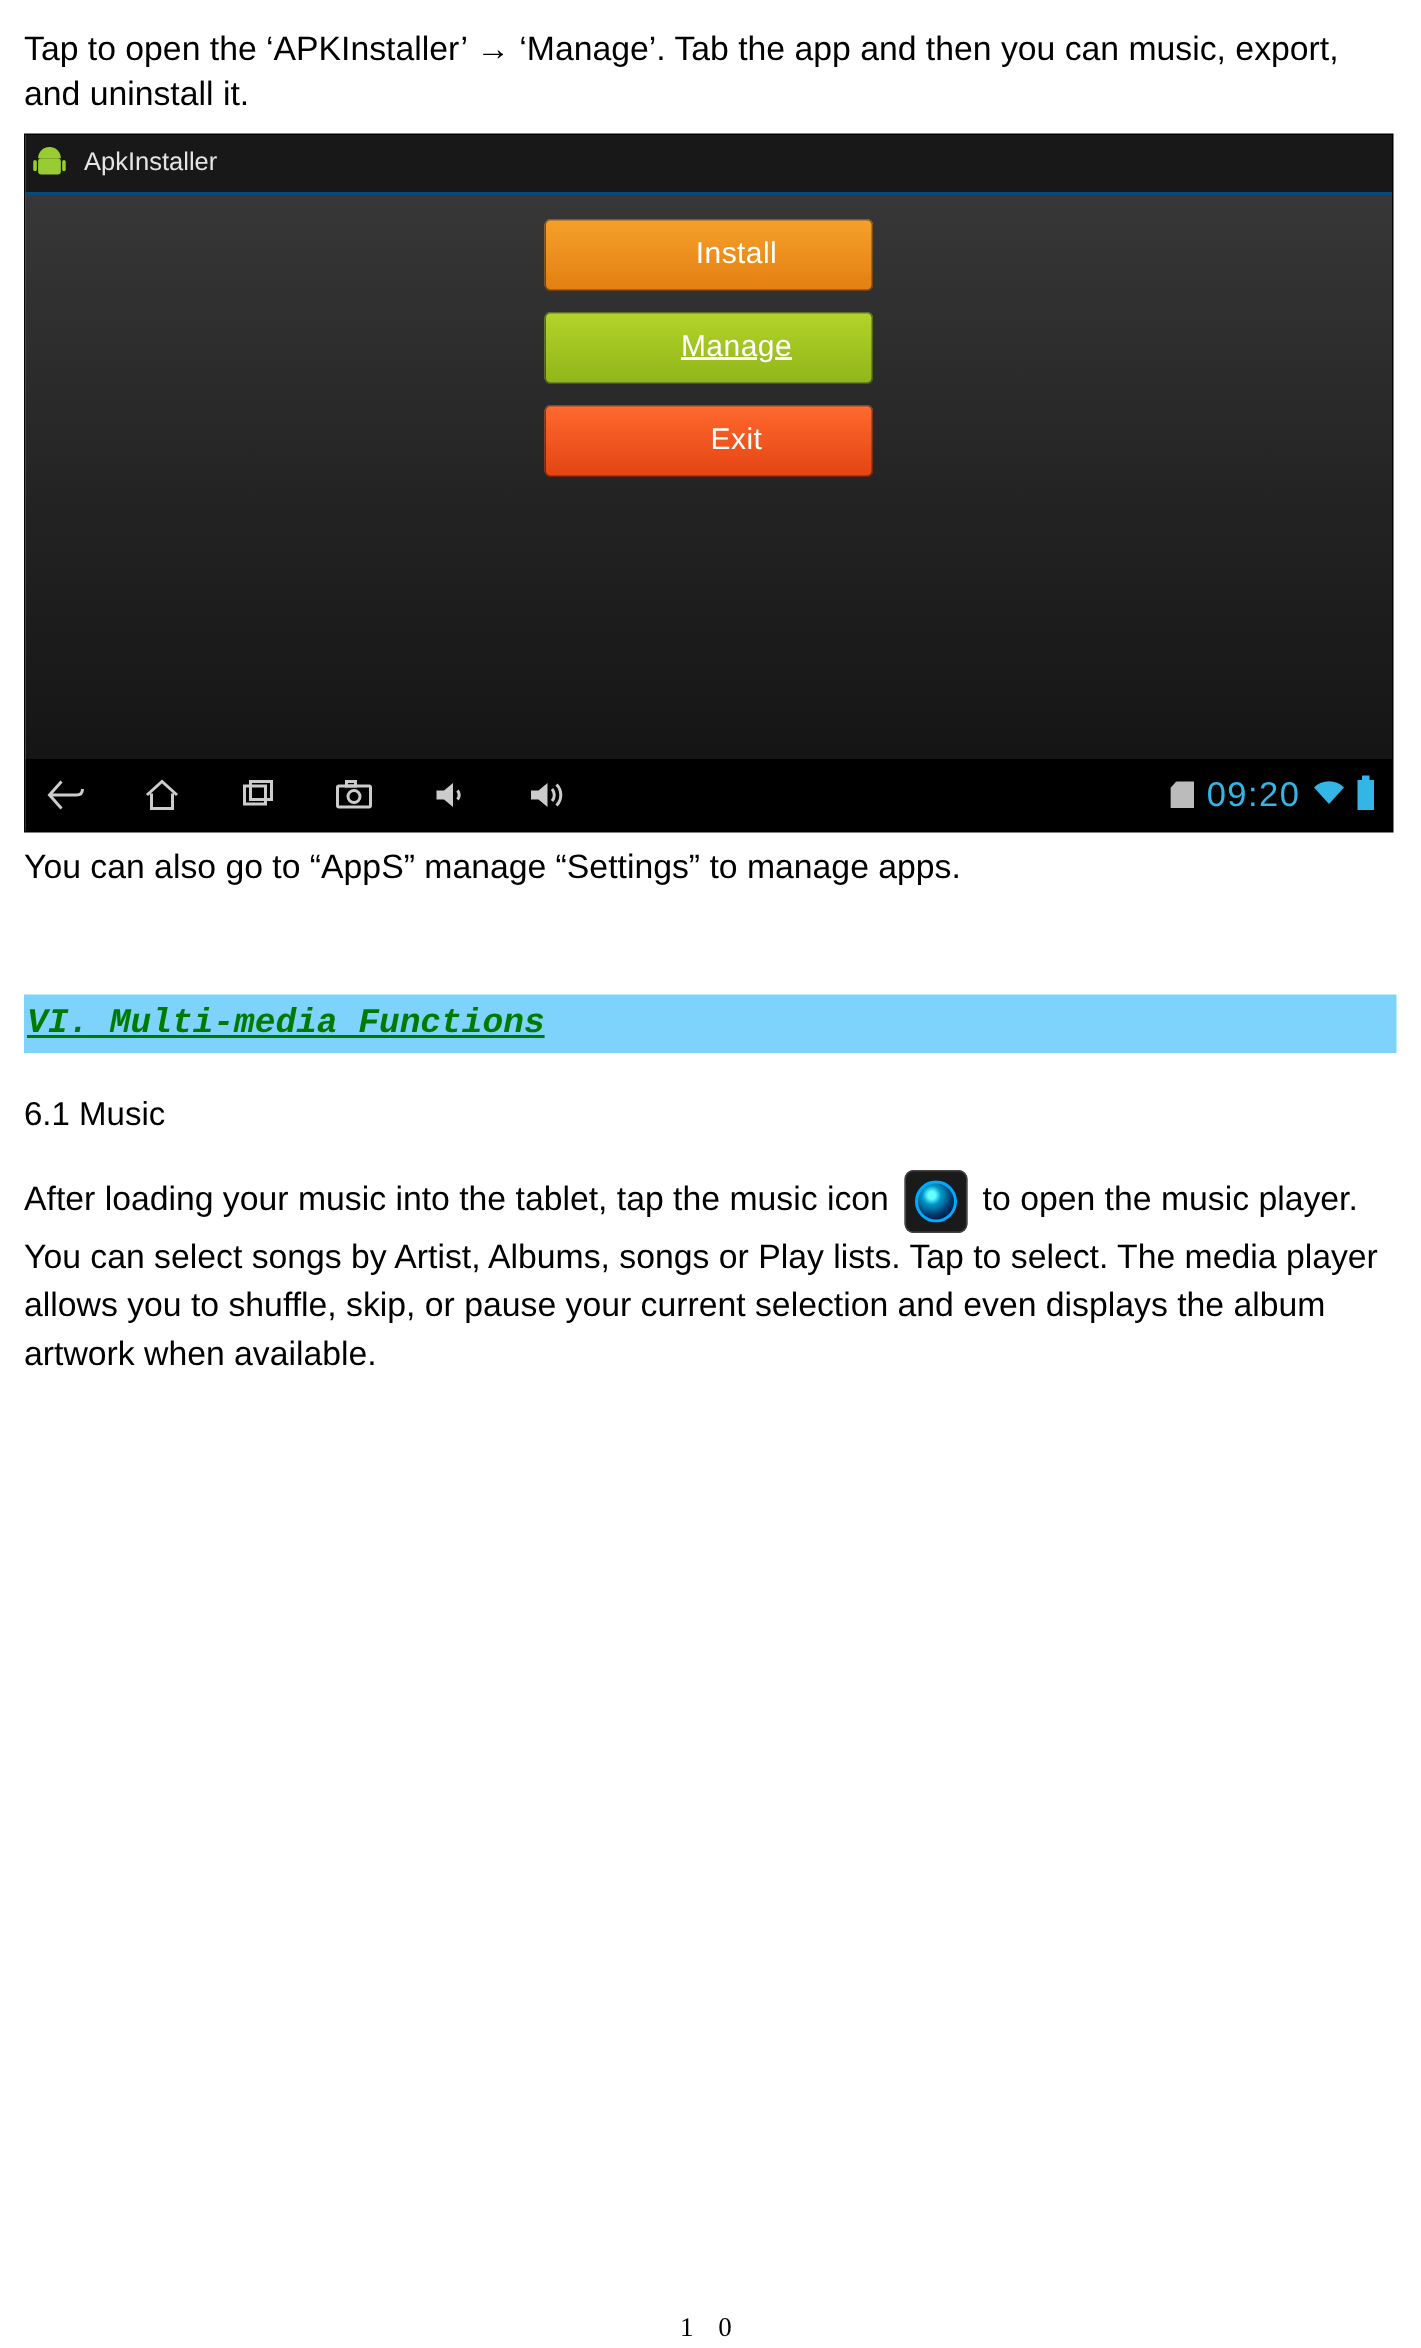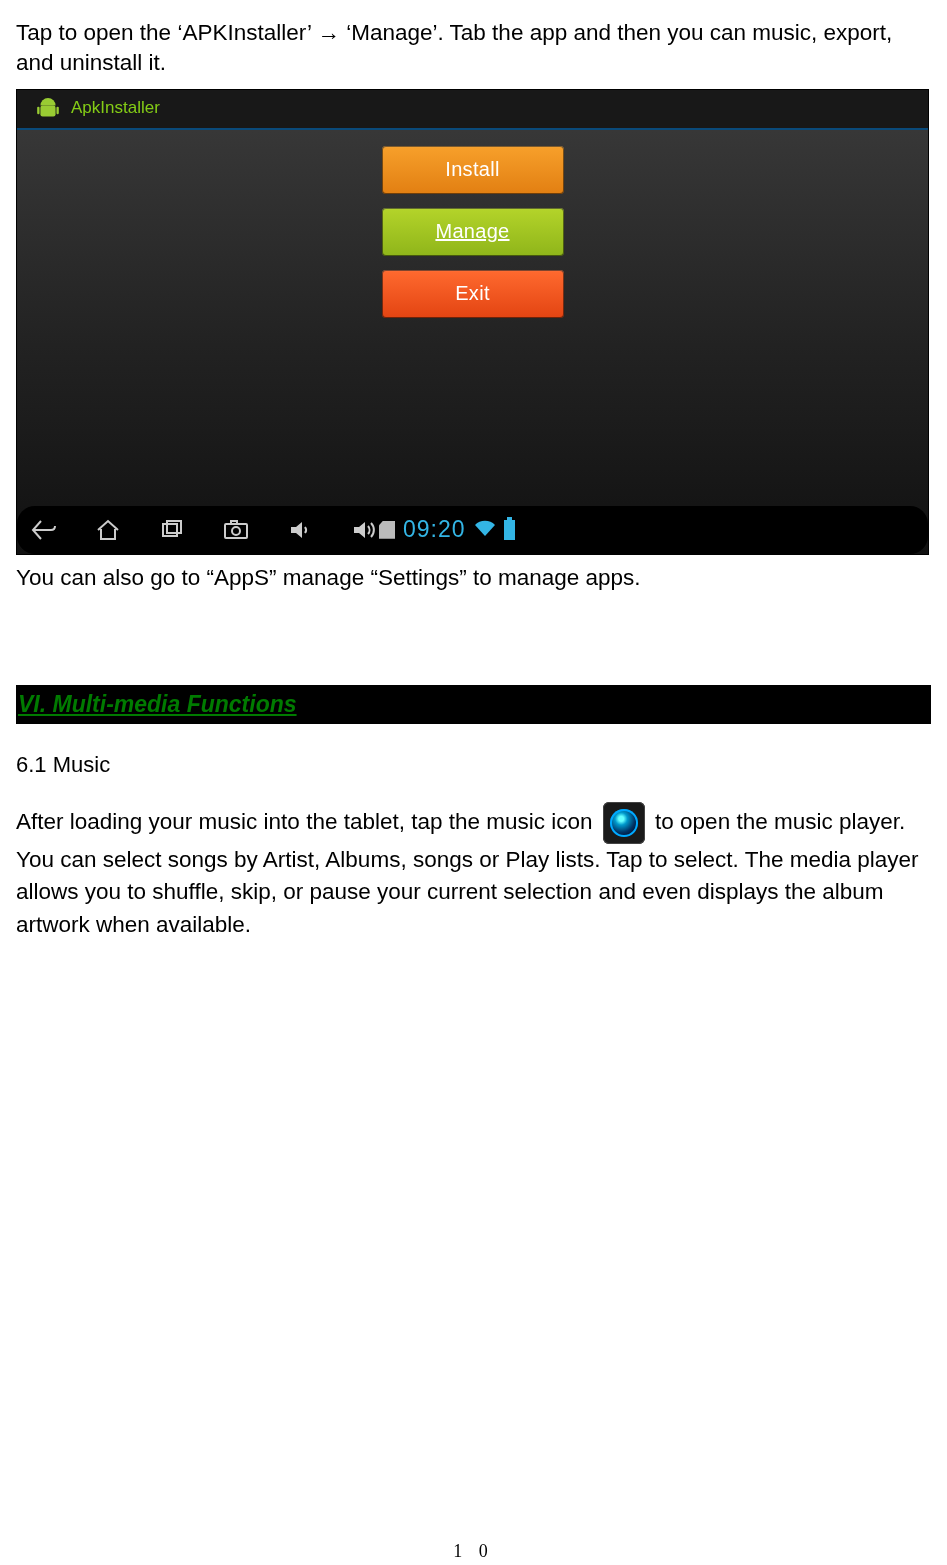--- a/index.html
+++ b/index.html
@@ -18,52 +18,53 @@
     width: 911px; height: 464px;
     border: 1px solid #000;
     background: linear-gradient(#3b3b3b,#222 55%,#111);
     position: relative; overflow: hidden;
     margin-bottom: 8px;
   }
   .titlebar {
     height: 38px; background: #181818;
     border-bottom: 2px solid #0a4a7a;
     display: flex; align-items: center; gap: 10px;
-    padding: 0 18px; font-size: 17px; color: #84cc16;
+    padding: 0 3px; font-size: 17px; color: #e5e5e5;
     font-family: "Segoe UI", sans-serif;
   }
   .android-icon { width: 26px; height: 22px; display: inline-block; }
   .btns { display:flex; flex-direction:column; gap:14px; align-items:center; margin-top:16px; }
   .abtn {
     width: 182px; height: 48px; border-radius:4px;
     color:#fff; font-size:20px; display:flex; align-items:center; justify-content:center;
     font-family: "Segoe UI", Arial, sans-serif; letter-spacing:0.3px;
     box-shadow: 0 0 0 1px rgba(0,0,0,.5) inset, 0 1px 1px rgba(255,255,255,.25) inset;
+    padding-left: 37px;
   }
   .btn-install { background: linear-gradient(#f7a02b,#e27f12); }
   .btn-manage  { background: linear-gradient(#b4d42a,#8fb51a); text-decoration: underline; }
   .btn-exit    { background: linear-gradient(#ff6a2f,#e34412); }
   .navbar {
     position:absolute; left:0; right:0; bottom:0; height:48px;
-    background:#000; display:flex; align-items:center; justify-content:flex-start;
-    padding:0 12px; box-sizing:border-box; color:#bbb; font-family:"Segoe UI",sans-serif;border-radius:18px;
+    background:#000; display:flex; align-items:center; justify-content:space-between;
+    padding:0 12px; box-sizing:border-box; color:#bbb; font-family:"Segoe UI",sans-serif;
   }
   .nav-left { display:flex; align-items:center; gap:34px; }
   .nav-ico { width:30px; height:30px; display:flex; align-items:center; justify-content:center; stroke:#ccc; fill:none; }
   .nav-right { display:flex; align-items:center; gap:8px; font-size:22px; }
   .clock { color:#33b5e5; font-size:23px; letter-spacing:1px; }
   .wifi { color:#33b5e5; }
   .batt { display:inline-block; width:11px; height:20px; background:#33b5e5; position:relative; }
   .batt::before { content:""; position:absolute; top:-3px; left:3px; width:5px; height:3px; background:#33b5e5; }
   .sd { display:inline-block; width:16px; height:18px; background:#bbb; clip-path: polygon(0 25%,25% 0,100% 0,100% 100%,0 100%); }
 
   .section-banner {
-    background:#000000; color:#007b00; font-weight:bold; font-style:italic;
-    padding:4px 2px 4px 2px; font-size:23px; margin-top:92px; margin-bottom:26px;
-    font-family: Liberation Sans, sans-serif;
+    background:#7dd3fc; color:#007b00; font-weight:bold; font-style:italic;
+    padding:4px 2px 4px 2px; font-size:23px; margin-top:70px; margin-bottom:26px;
+    font-family: Liberation Mono, monospace;
     text-decoration: underline;
     text-decoration-color:#007b00;
   }
   .h61 { font-weight:normal; font-size:22px; margin:0 0 22px 0; }
   .music-para { line-height:1.45; }
   .music-icon {
     display:inline-block; vertical-align:middle; width:42px; height:42px;
     border-radius:6px; background:#1a1a1a; position:relative; margin:0 4px;
     box-shadow: 0 0 0 1px #444 inset;
   }

